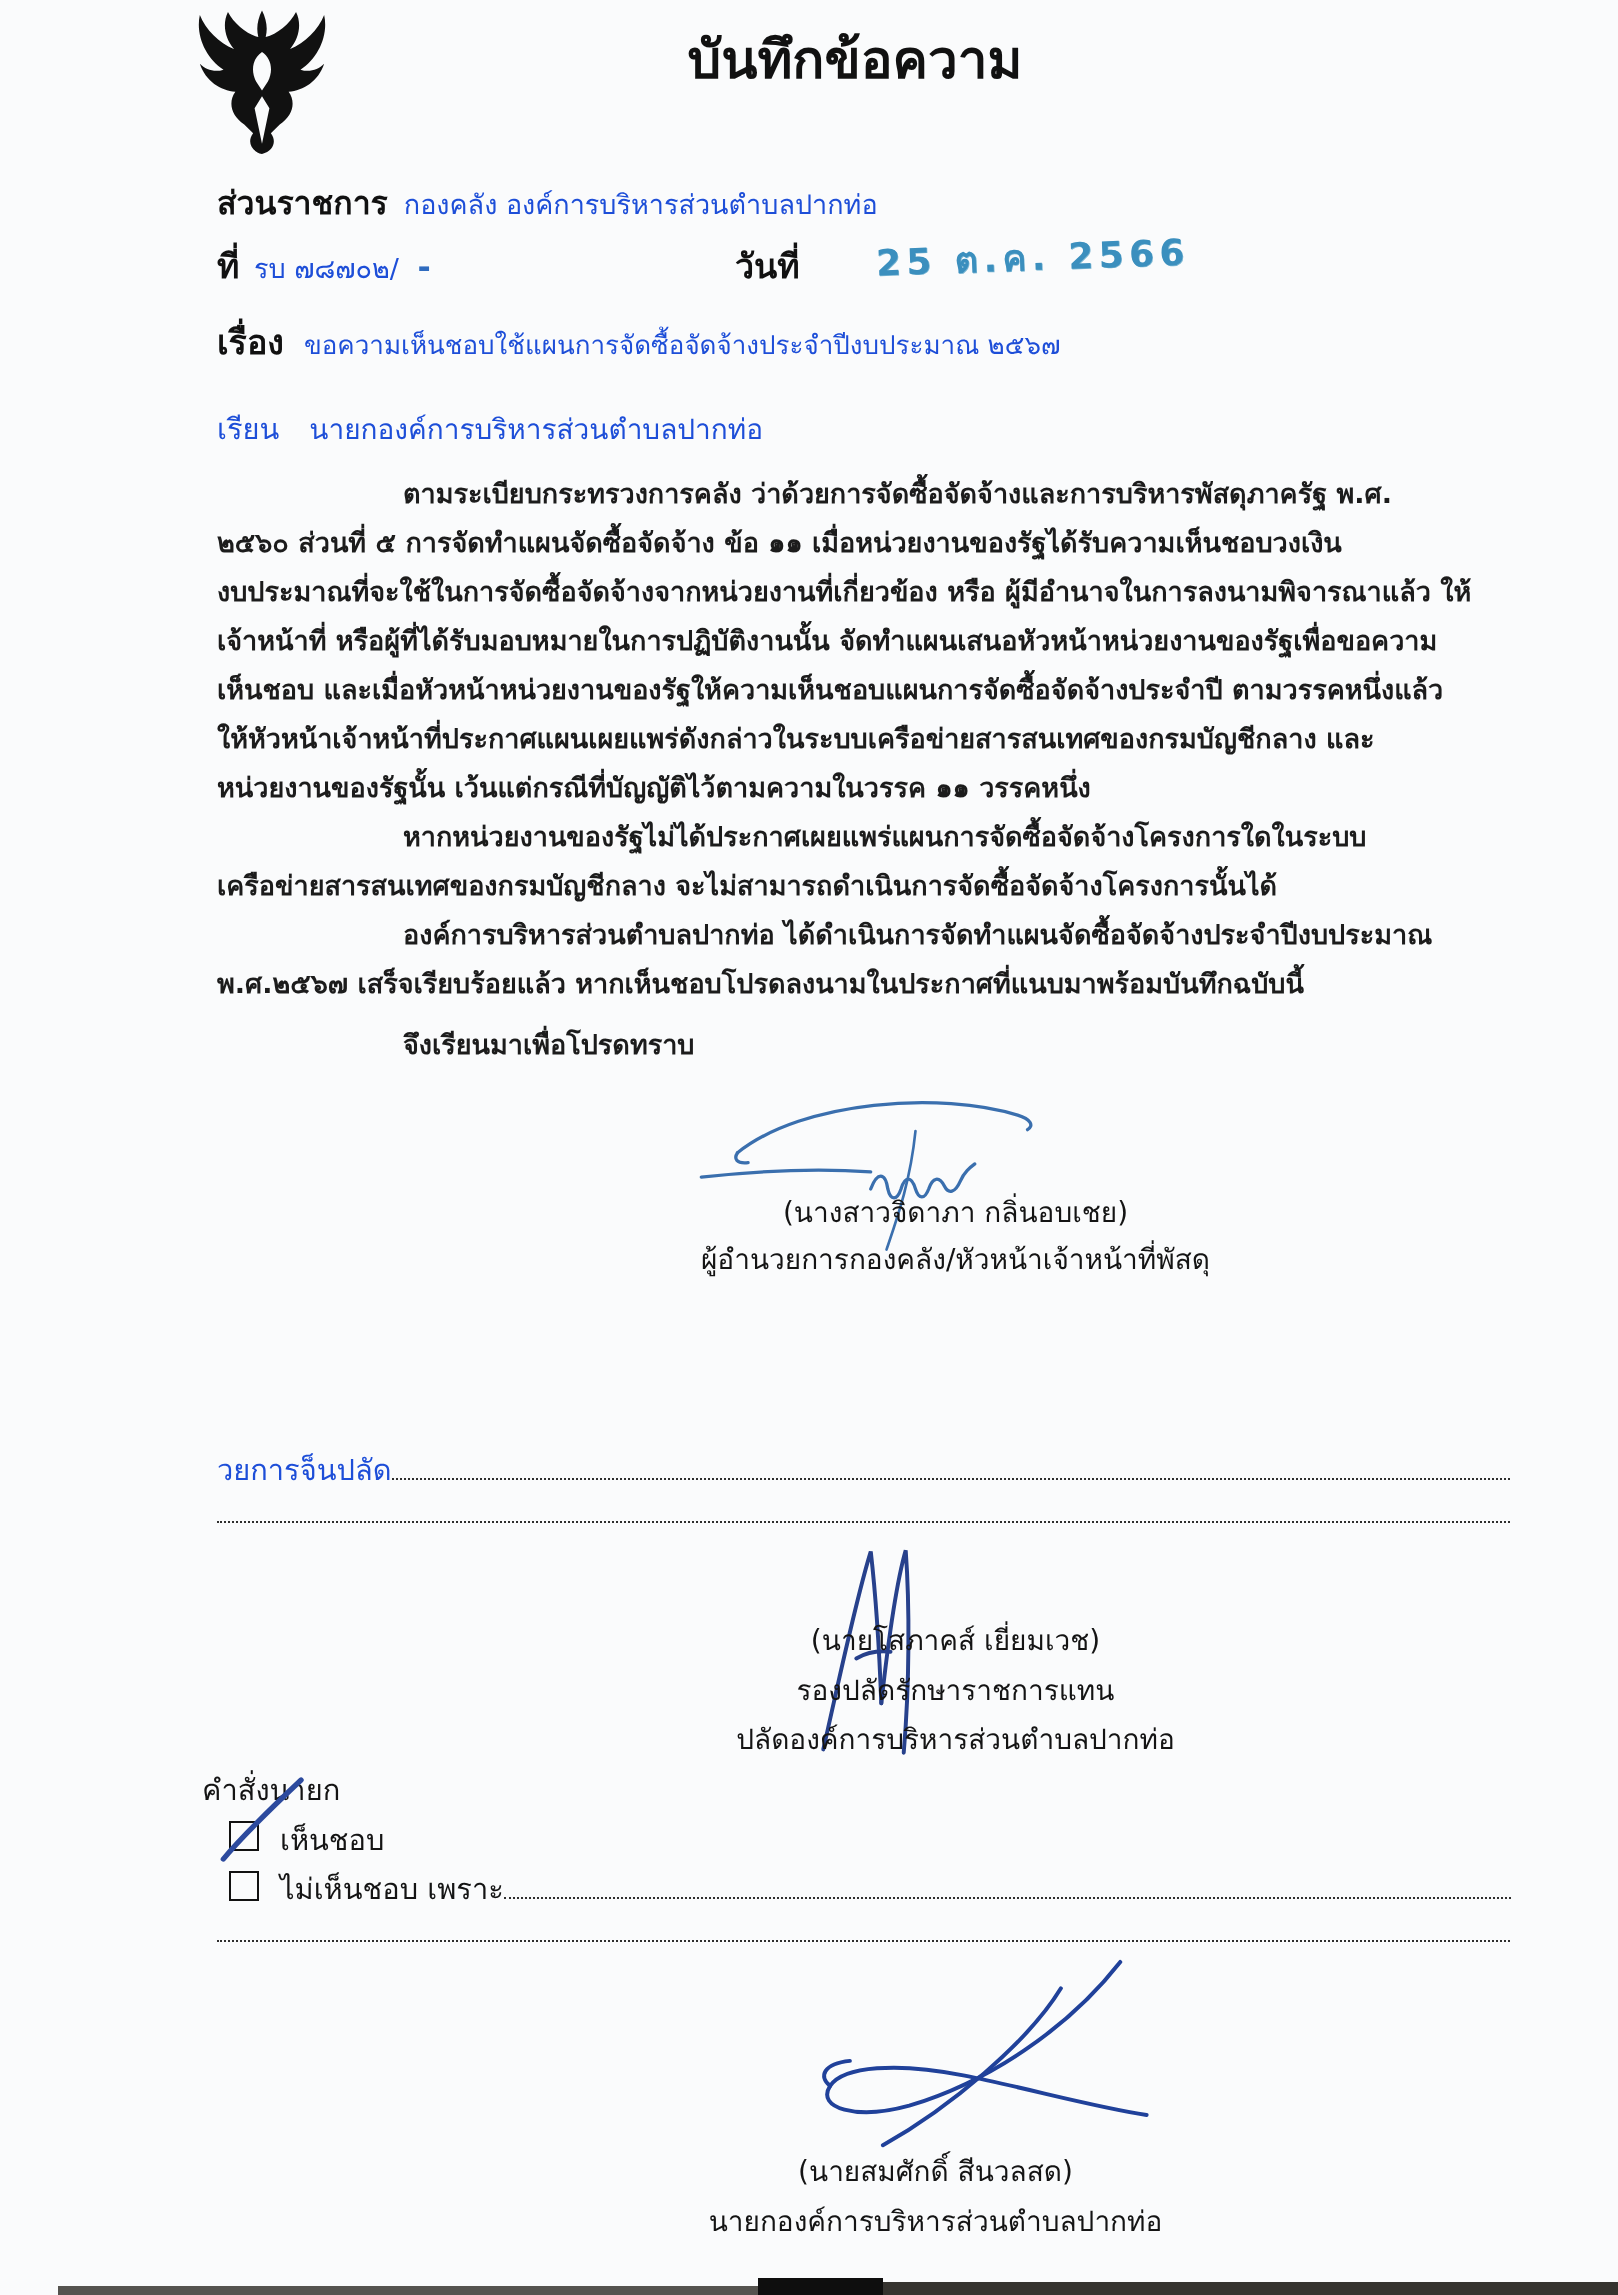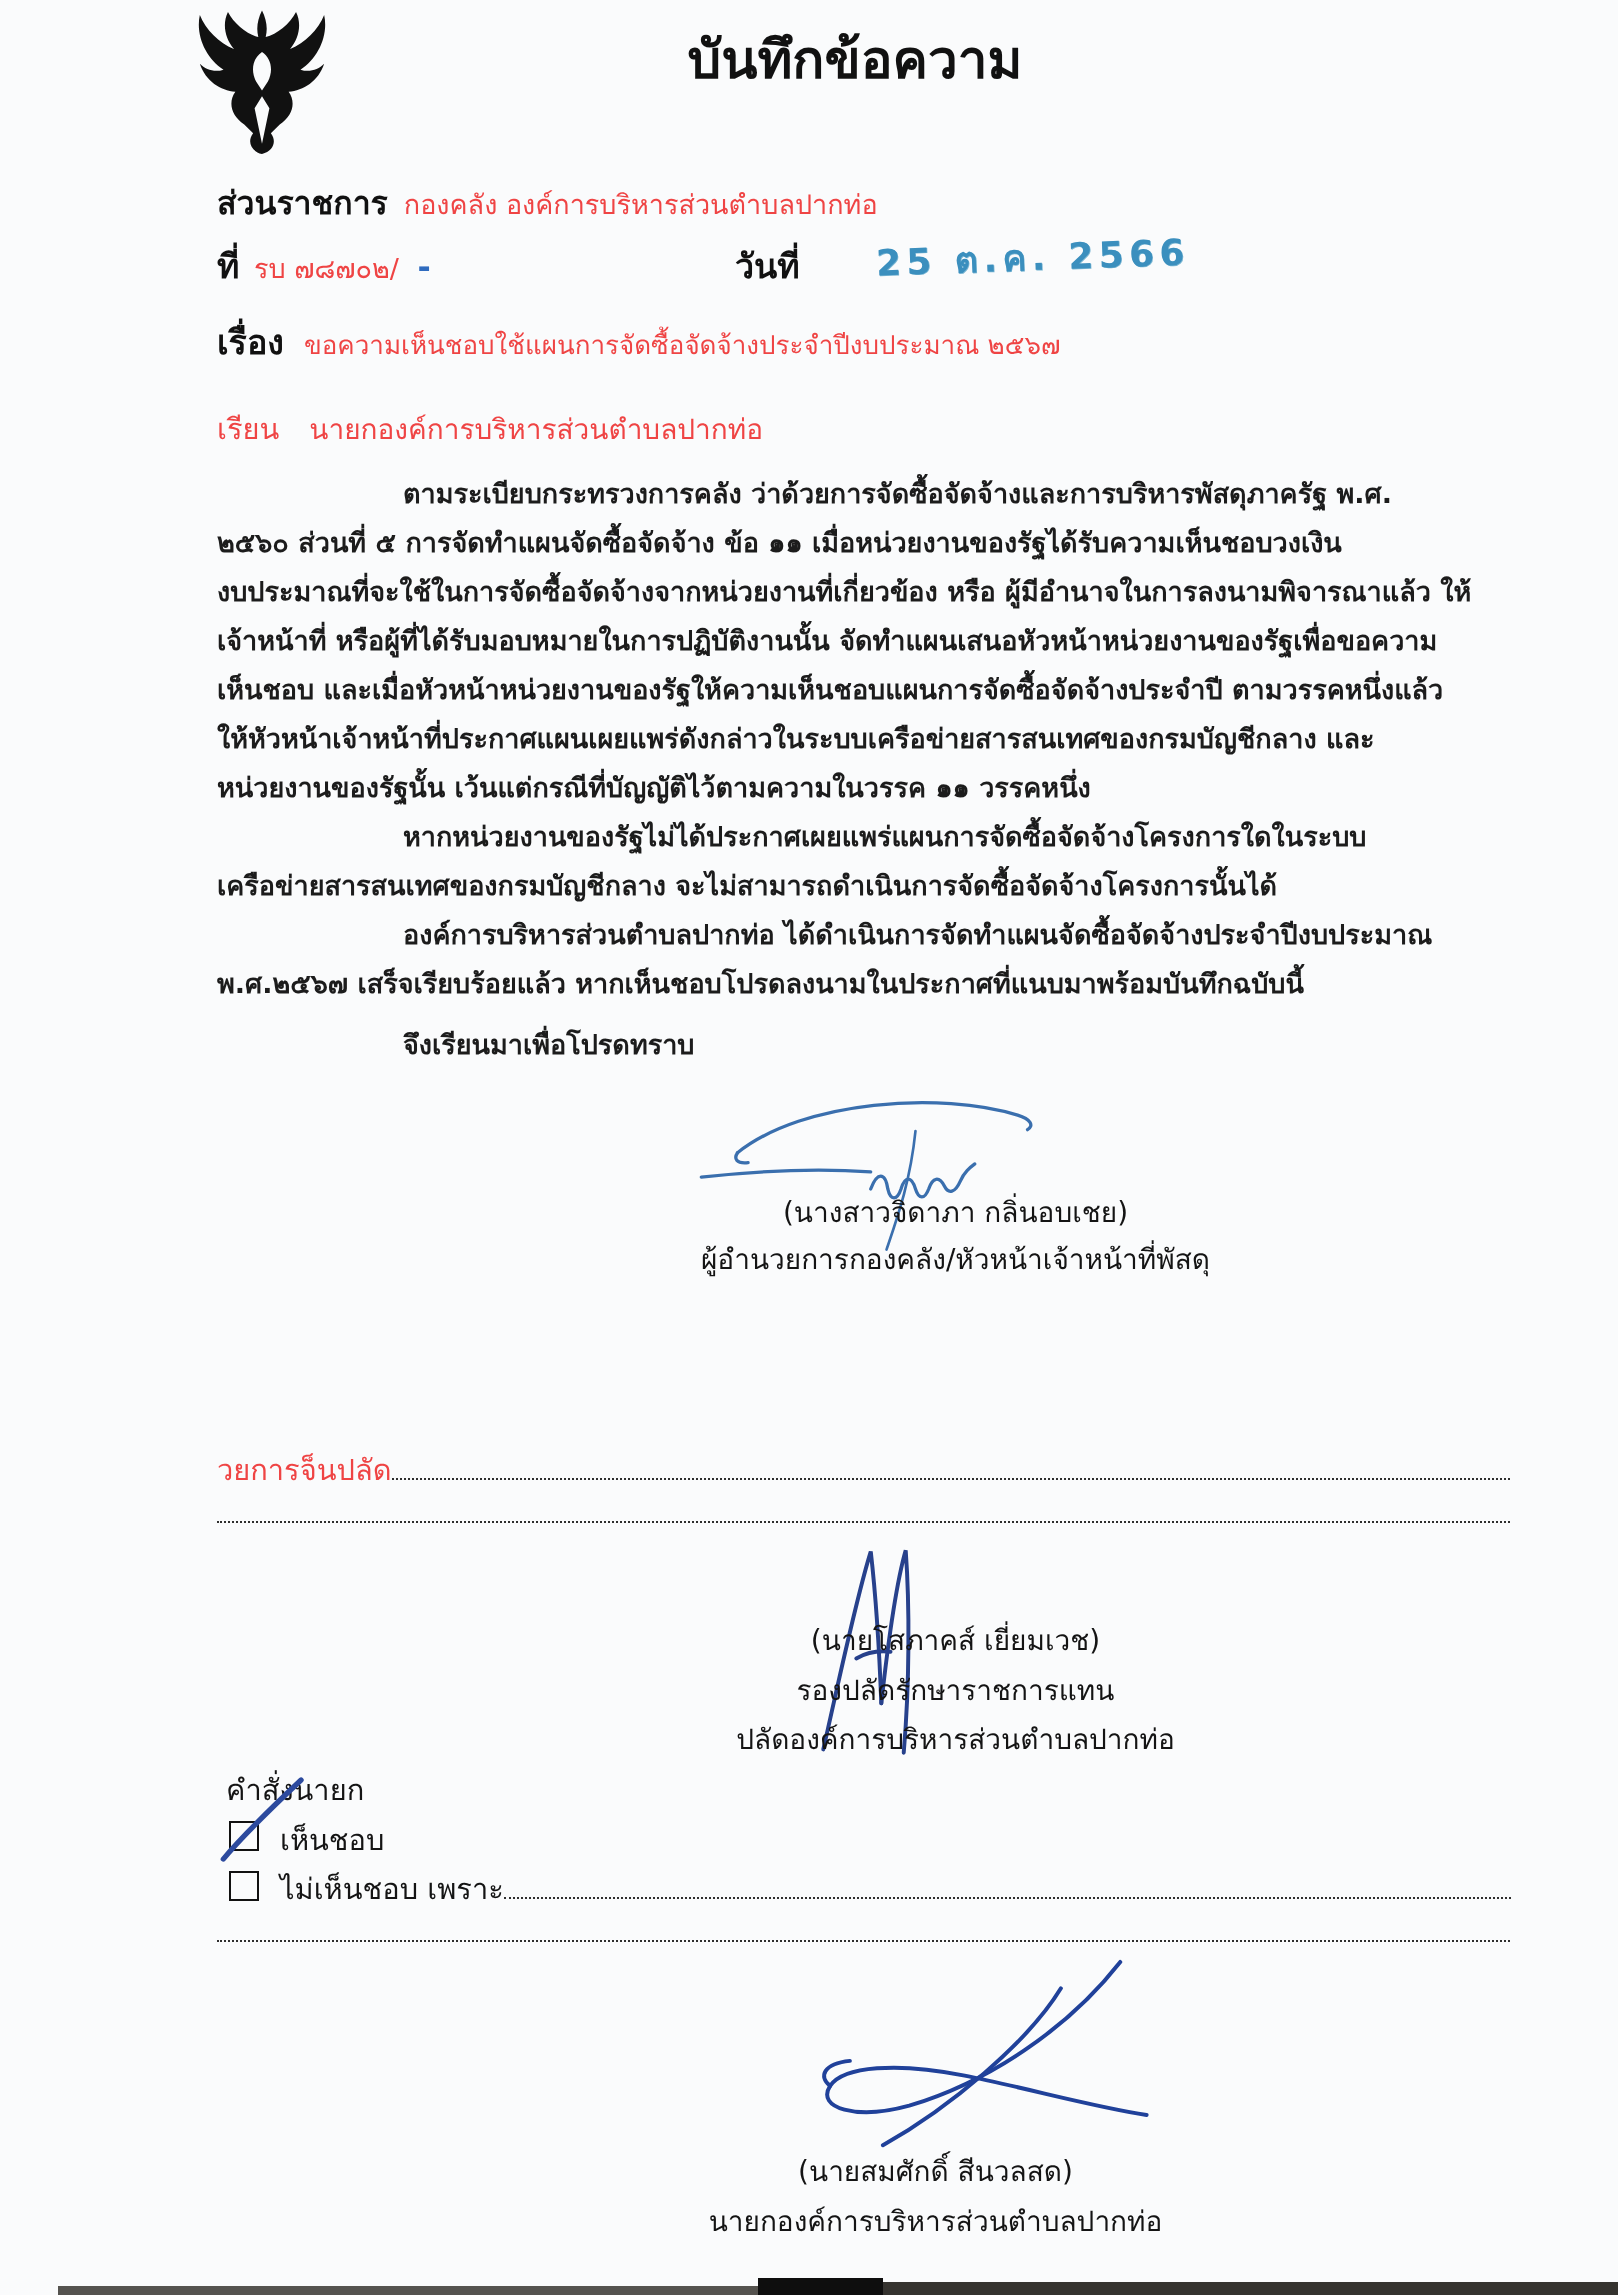--- a/index.html
+++ b/index.html
@@ -17,21 +17,21 @@
   
   .doc-title{
     left:0;top:17px;width:100%;
     box-sizing:border-box;padding-left:91px;
     text-align:center;
     font-size:53px;font-weight:700;color:#111;
   }
   .hline{display:flex;align-items:baseline;}
   .lbl-xl{font-size:34px;font-weight:700;color:#111;}
   .lbl-lg{font-size:32px;font-weight:700;color:#111;}
-  .val{font-size:27px;color:#ef4444;}
+  .val{font-size:27px;color:#1d4ed8;}
   .blue-dash{font-size:32px;font-weight:700;color:#2f6bbf;margin-left:4px;}
   .stamp{
     font-size:36px;font-weight:700;color:#2b86b9;
     letter-spacing:5.3px;transform:rotate(-2deg);
     text-shadow:0.7px 0.7px 0 #6fb0cf;opacity:.92;
   }
   
   .bodytext{line-height:49px;font-size:27px;width:1293px;font-weight:bold;}
   .bodytext div{white-space:nowrap;overflow:visible;}
   .ind{padding-left:186px;}
@@ -130,21 +130,21 @@
     <g fill="none" stroke="#27418c" stroke-width="6" stroke-linecap="round">
       <path d="M20,310 C45,200 70,80 92,10 C100,80 105,160 108,240"></path>
       <path d="M108,240 C118,150 130,60 145,8 C151,90 151,210 142,315"></path>
       <path d="M70,172 C88,162 106,160 122,162"></path>
     </g>
   </svg>
   <div class="abs sigblock" style="left:659px;top:1618px;width:593px;">(นายโสภาคส์ เยี่ยมเวช)</div>
   <div class="abs sigblock" style="left:659px;top:1668px;width:593px;">รองปลัดรักษาราชการแทน</div>
   <div class="abs sigblock" style="left:659px;top:1717px;width:593px;">ปลัดองค์การบริหารส่วนตำบลปากท่อ</div>
 
-  <div class="abs order-label nowrap" style="left:226px;top:1767px;">คำสั่งนายก</div>
+  <div class="abs order-label nowrap" style="left:202px;top:1767px;">คำสั่งนายก</div>
 
   <div class="abs cbx" style="left:229px;top:1821px;"></div>
   <div class="abs order-label nowrap" style="left:280px;top:1817px;">เห็นชอบ</div>
 
   <svg class="abs sig" style="left:214px;top:1776px;" width="99" height="89" viewBox="0 0 150 135">
     <path d="M132,6 C98,38 42,92 14,126" fill="none" stroke="#2c4a9e" stroke-width="8" stroke-linecap="round"></path>
   </svg>
 
   <div class="abs cbx" style="left:229px;top:1871px;"></div>
   <div class="abs dotrow" style="left:280px;top:1866px;width:1231px;">

